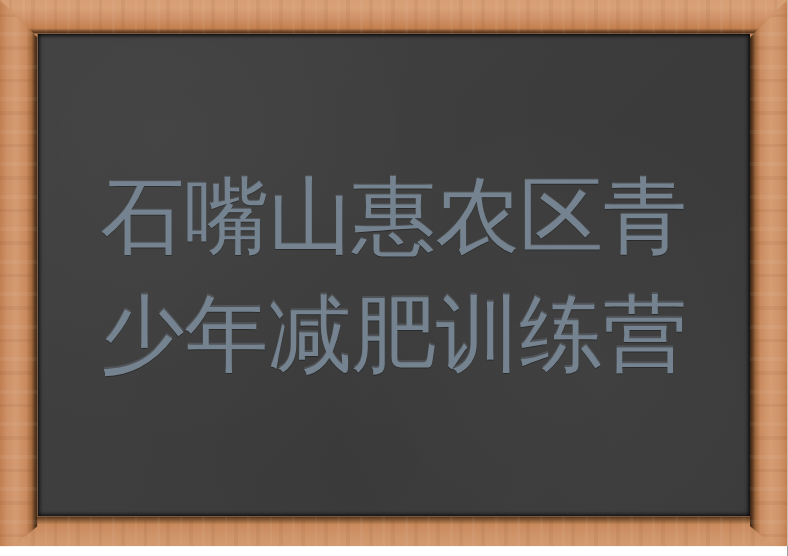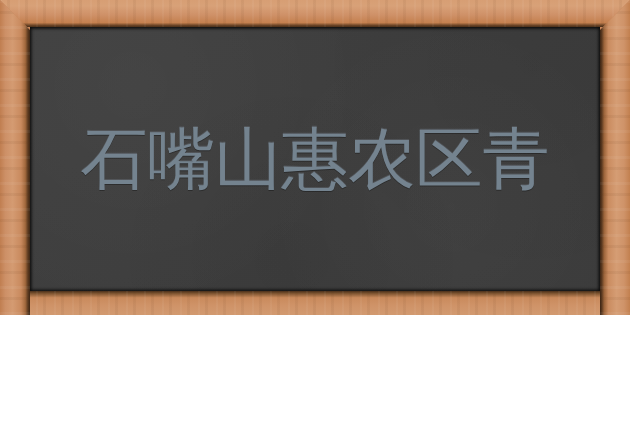--- a/index.html
+++ b/index.html
@@ -9,21 +9,21 @@
     background: #ffffff;
   }
   body {
     font-family: "Liberation Sans", "DejaVu Sans", sans-serif;
   }
 
   
   .frame-board {
     position: relative;
     width: 630px;
-    height: 315px;
+    height: 437px;
     overflow: hidden;
     box-sizing: border-box;
     background: #c8865a;
   }
 
   
   .rail {
     position: absolute;
     box-sizing: border-box;
   }
@@ -164,16 +164,17 @@
 <div class="frame-board">
 
   <div class="rail rail-top"></div>
   <div class="rail rail-bottom"></div>
   <div class="rail rail-left"></div>
   <div class="rail rail-right"></div>
 
   <div class="chalkboard">
     <div class="headline">
       <span class="headline-line">石嘴山惠农区青</span>
+      <span class="headline-line">少年减肥训练营</span>
     </div>
   </div>
 
 </div>
 
 </body></html>

